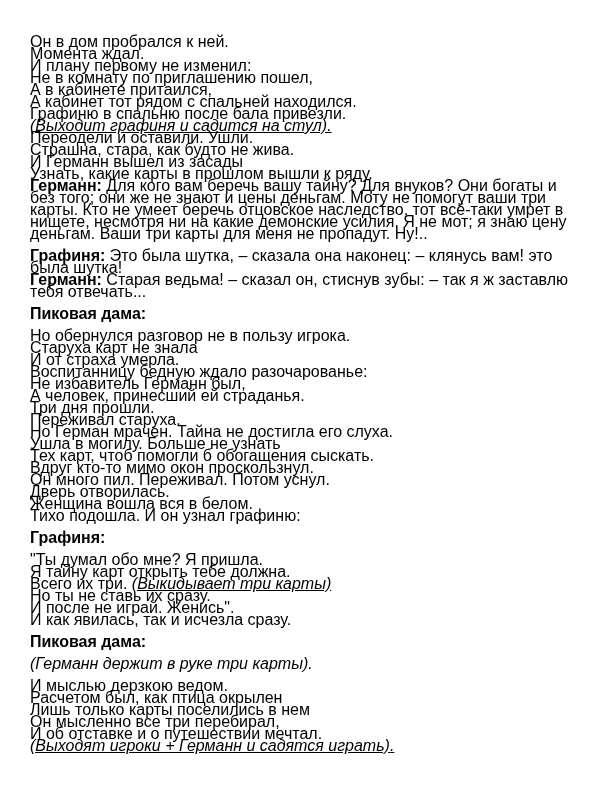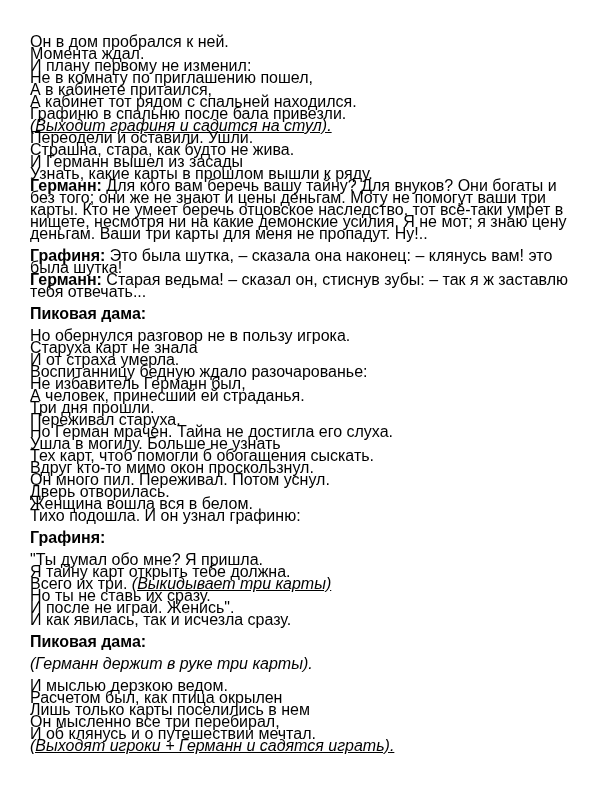--- a/index.html
+++ b/index.html
@@ -78,17 +78,17 @@
         <span class="line"><span>И после не играй. Женись".</span></span>
         <span class="line"><span>И как явилась, так и исчезла сразу.</span></span>
       </div>
       <div class="block heading">Пиковая дама:</div>
       <div class="block stage">(Германн держит в руке три карты).</div>
       <div class="block verse">
         <span class="line"><span>И мыслью дерзкою ведом.</span></span>
         <span class="line"><span>Расчетом был, как птица окрылен</span></span>
         <span class="line"><span>Лишь только карты поселились в нем</span></span>
         <span class="line"><span>Он мысленно все три перебирал,</span></span>
-        <span class="line"><span>И об клянусь и о путешествии мечтал.</span></span>
+        <span class="line"><span>И об отставке и о путешествии мечтал.</span></span>
         <span class="line"><span class="italic">(Выходят игроки + Германн и садятся играть).</span></span>
       </div>
     </div>
 </div>
 
 </body></html>

